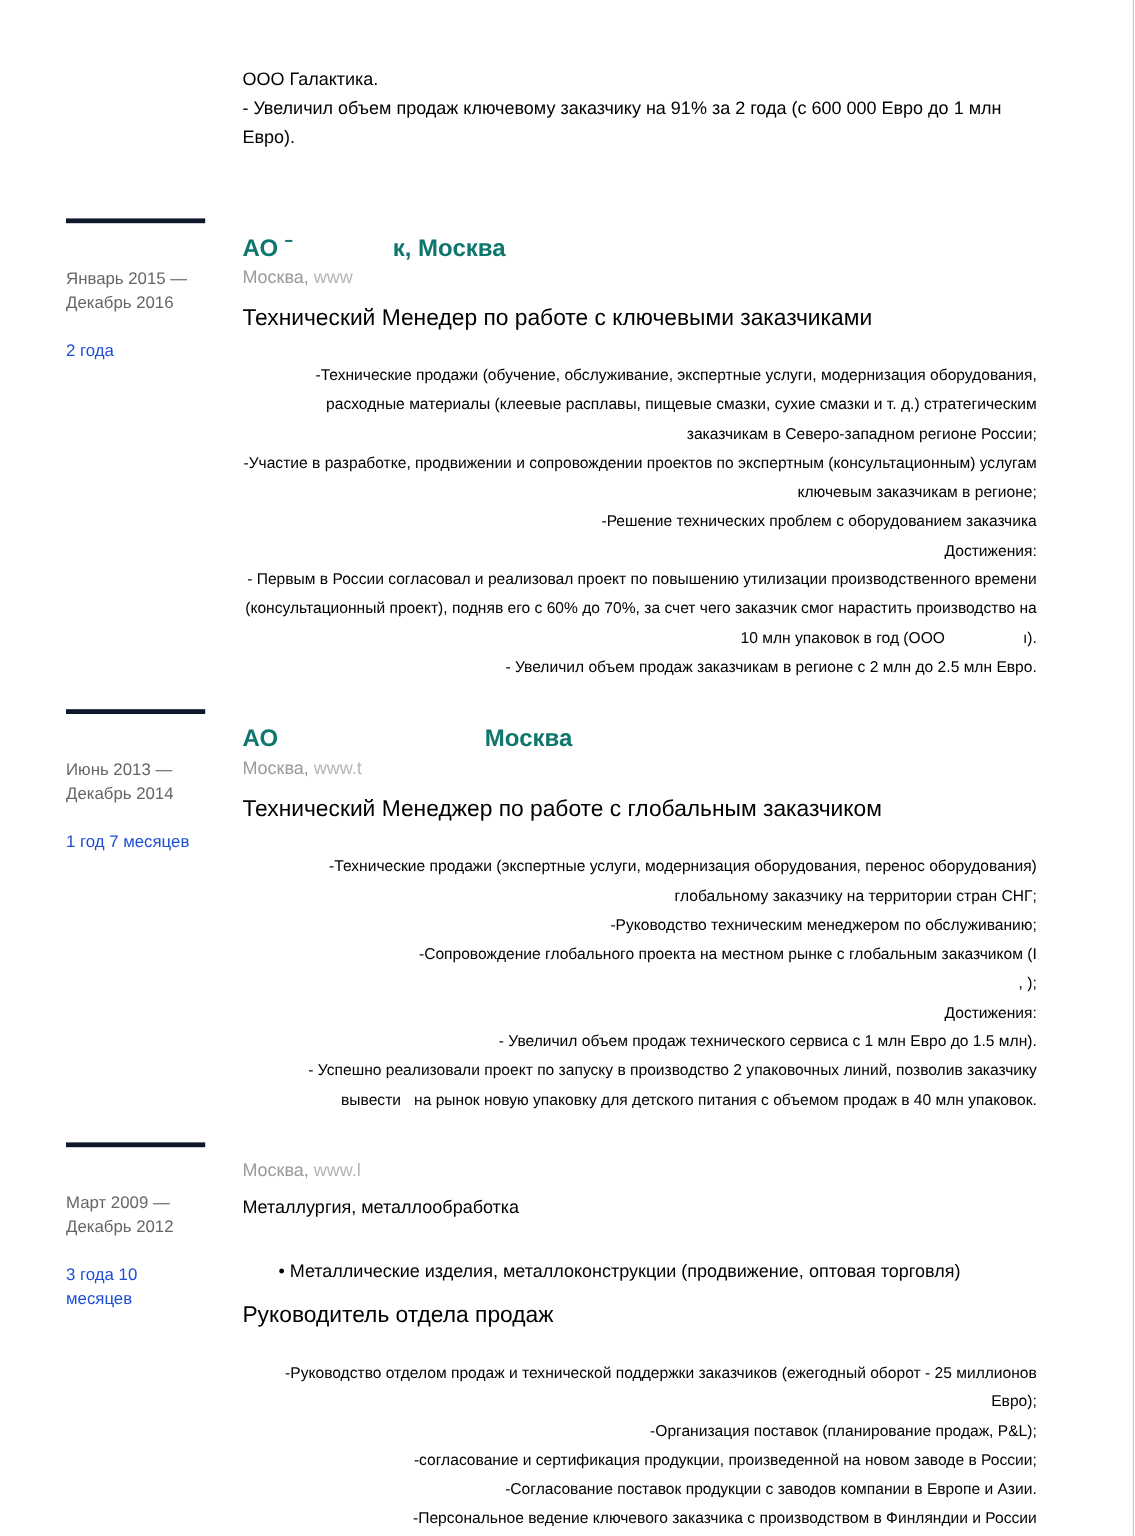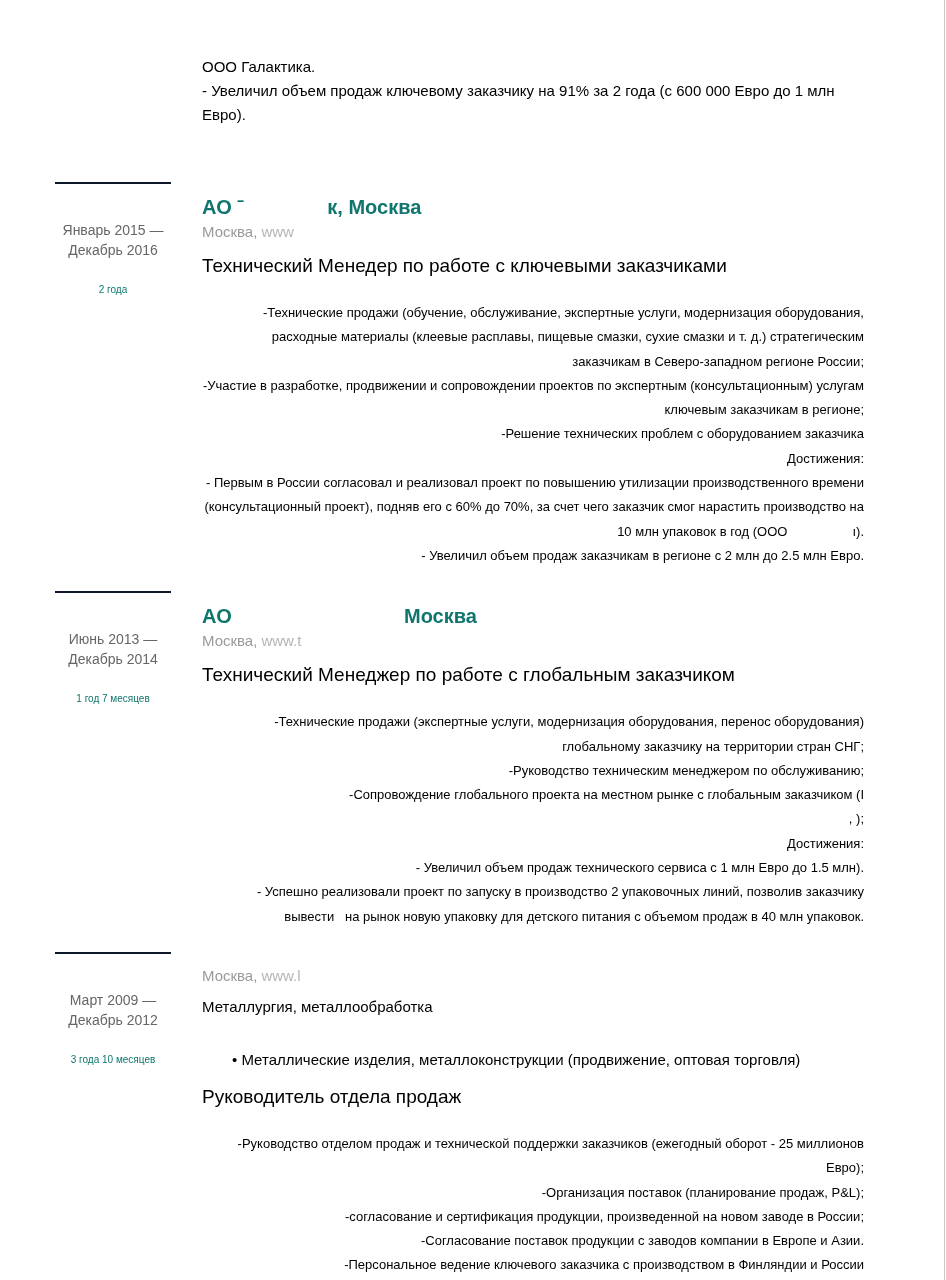--- a/index.html
+++ b/index.html
@@ -25,28 +25,27 @@
     white-space: pre-line;
   }
 
   .entry { display: flex; align-items: flex-start; }
   .entry.first { margin-top: 55px; }
   .entry.next  { margin-top: 23px; }
 
   .dates { width: 147px; margin-left: 55px; flex: none; }
   .dates-inner {
     width: 116px;
-    border-top: 2px solid #0f172a;
+    border-top: 4px solid #0f172a;
     padding-top: 16px;
     font-size: 14px; line-height: 20px;
     color: #666;
     white-space: pre-line;
-    text-align: center;
   }
-  .duration { color: #0f766e; font-size: 10px; line-height: 20px; }
+  .duration { color: #1d4ed8; font-size: 14px; line-height: 20px; }
 
   .content { width: 662px; flex: none; padding-top: 12px; }
 
   .company {
     font-size: 20px; font-weight: bold;
     line-height: 26px; color: #0f766e;
     white-space: pre;
   }
   .subtitle { margin-top: 3px; font-size: 15px; line-height: 18px; color: #9a9a9a; }
   .subtitle .site { color: #b5b5b5; margin-left: 4px; }

